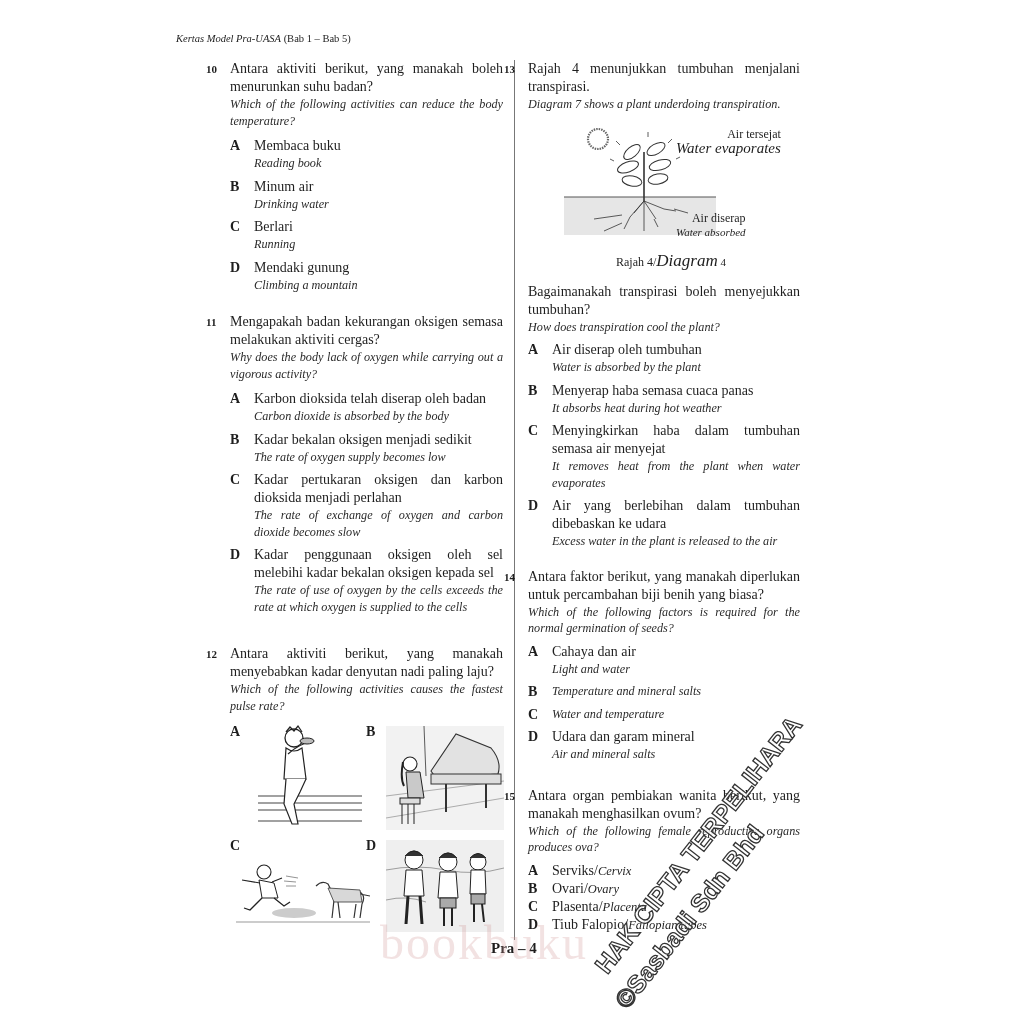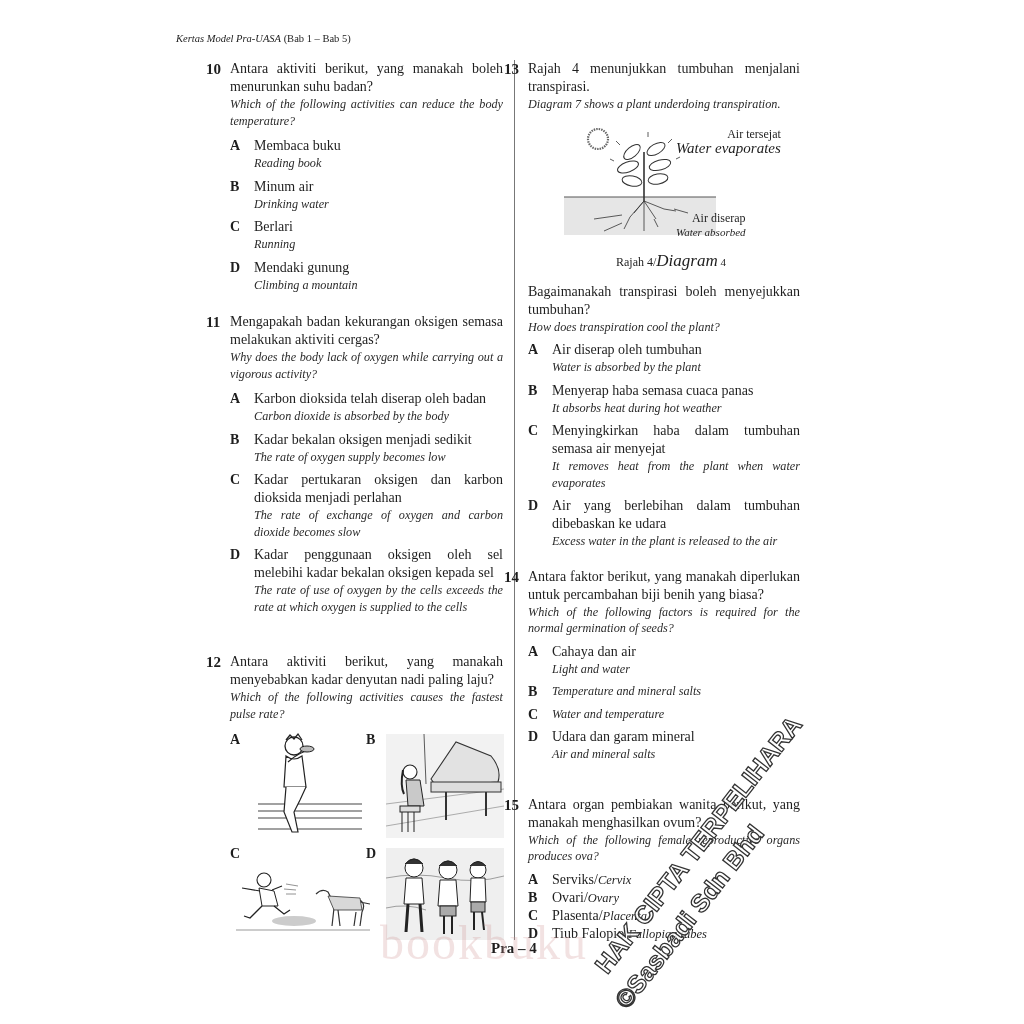--- a/index.html
+++ b/index.html
@@ -11,21 +11,21 @@
     position: absolute; left: 176px; top: 33px; font-size: 10.5px; color: #222;
   }
   .header i { font-style: italic; }
   .col-divider {
     position: absolute; left: 514px; top: 60px; width: 1px; height: 880px; background: #777;
   }
   .col { position: absolute; }
   .col-left { left: 206px; top: 60px; width: 297px; }
   .col-right { left: 504px; top: 60px; width: 296px; }
   .q { position: relative; padding-left: 24px; }
-  .qnum { position: absolute; left: 0; top: 0; font-weight: bold; font-size: 15px; line-height: 18px; }
+  .qnum { position: absolute; left: 0; top: 0; font-weight: bold; font-size: 11px; line-height: 18px; }
   .ms { font-size: 14px; line-height: 18px; text-align: justify; }
   .en { font-size: 12.2px; line-height: 16.5px; font-style: italic; text-align: justify; color: #2a2a2a; }
   .opt { position: relative; padding-left: 24px; margin-top: 6px; }
   .opt-letter { position: absolute; left: 0; top: 0; font-weight: bold; font-size: 14px; line-height: 18px; }
   .inline-opt { margin-top: 0; }
   .inline-opt .ms i { font-size: 12.5px; }
   .figure { position: relative; margin: 10px 0 0 0; text-align: right; }
   .pic-grid { position: relative; width: 273px; height: 210px; margin-top: 10px; }
   .pic-label { position: absolute; font-weight: bold; font-size: 14px; }
   .pic { position: absolute; }
@@ -98,21 +98,21 @@
       <div class="ms">Kadar pertukaran oksigen dan karbon dioksida menjadi perlahan</div>
       <div class="en">The rate of exchange of oxygen and carbon dioxide becomes slow</div>
     </div>
     <div class="opt">
       <span class="opt-letter">D</span>
       <div class="ms">Kadar penggunaan oksigen oleh sel melebihi kadar bekalan oksigen kepada sel</div>
       <div class="en">The rate of use of oxygen by the cells exceeds the rate at which oxygen is supplied to the cells</div>
     </div>
   </div>
 
-  <div class="q" style="margin-top:38px">
+  <div class="q" style="margin-top:30px">
     <span class="qnum">12</span>
     <div class="ms">Antara aktiviti berikut, yang manakah menyebabkan kadar denyutan nadi paling laju?</div>
     <div class="en">Which of the following activities causes the fastest pulse rate?</div>
 
     <div class="pic-grid">
 
       <span class="pic-label" style="left:0;top:0">A</span>
       <svg class="pic" style="left:14px;top:0" width="118" height="106" viewBox="0 0 118 106">
         <line x1="14" y1="72" x2="118" y2="72" stroke="#444" stroke-width="1.2"></line>
         <line x1="14" y1="79" x2="118" y2="79" stroke="#444" stroke-width="1.2"></line>
@@ -263,21 +263,21 @@
       <span class="opt-letter">C</span>
       <div class="en">Water and temperature</div>
     </div>
     <div class="opt">
       <span class="opt-letter">D</span>
       <div class="ms">Udara dan garam mineral</div>
       <div class="en">Air and mineral salts</div>
     </div>
   </div>
 
-  <div class="q" style="margin-top:33px">
+  <div class="q" style="margin-top:24px">
     <span class="qnum">15</span>
     <div class="ms">Antara organ pembiakan wanita berikut, yang manakah menghasilkan ovum?</div>
     <div class="en">Which of the following female reproductive organs produces ova?</div>
     <div class="opt inline-opt" style="margin-top:6px">
       <span class="opt-letter">A</span>
       <div class="ms"><span>Serviks/</span><i>Cervix</i></div>
     </div>
     <div class="opt inline-opt">
       <span class="opt-letter">B</span>
       <div class="ms"><span>Ovari/</span><i>Ovary</i></div>

